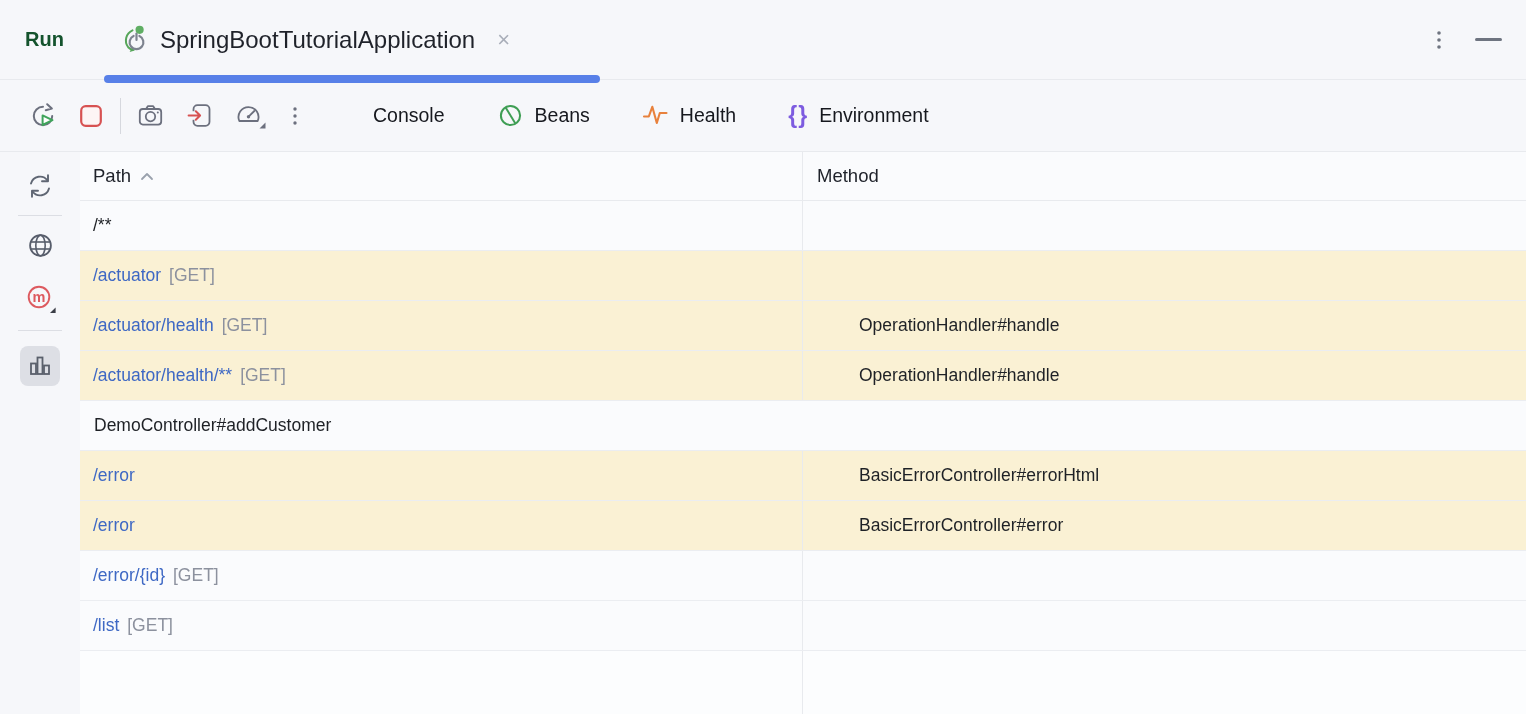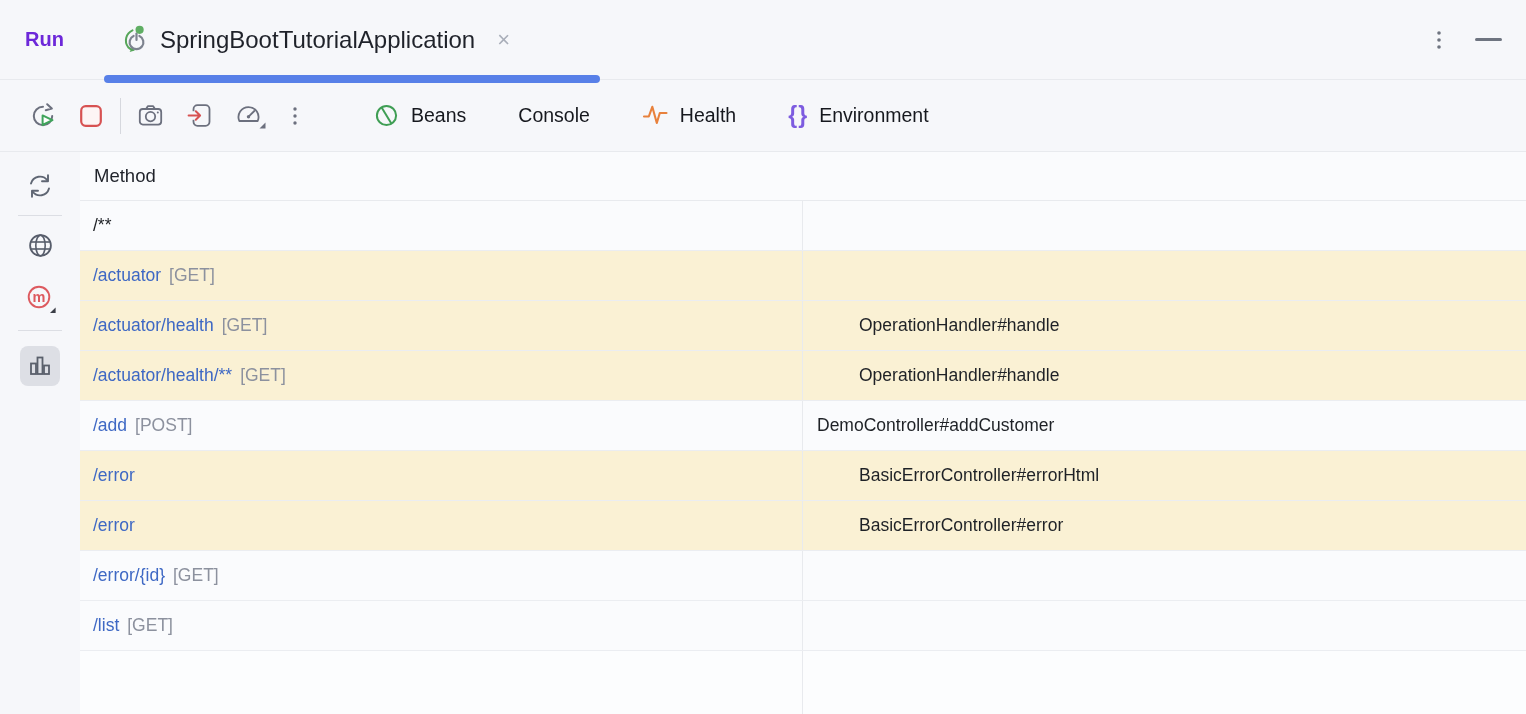--- a/index.html
+++ b/index.html
@@ -3,21 +3,21 @@
 <meta charset="utf-8">
 <style>
   * { box-sizing: border-box; margin: 0; padding: 0; }
   body { font-family: "Liberation Sans", sans-serif; background: #fff; }
   .app { position: relative; width: 1526px; height: 714px; overflow: hidden;
          background: var(--panel_bg, #f7f8fa); color: #1c1e24; }
 
   
   .titlebar { position: relative; height: 80px; border-bottom: 1px solid var(--border, #e8eaee);
               display: flex; align-items: center; background: var(--panel_bg, #f7f8fa); }
-  .run-title { margin-left: 25px; font-size: 20px; font-weight: 700; color: #6d28d9; text-align: center; }
+  .run-title { margin-left: 25px; font-size: 20px; font-weight: 700; color: #14532d; text-align: center; }
   .run-tab { display: flex; align-items: center; margin-left: 56px; }
   .run-tab .tab-label { margin-left: 10px; font-size: 24px; color: #1f222a; }
   .run-tab .close { margin-left: 22px; font-size: 22px; color: #a9aeb9; line-height: 1; cursor: pointer; }
   .run-underline { position: absolute; left: 104px; bottom: -4px; width: 496px; height: 8px;
                    border-radius: 4px; background: var(--run_underline, #5880e8); z-index: 3; }
   .titlebar-right { margin-left: auto; display: flex; align-items: center; gap: 30px; margin-right: 24px; }
   .minimize-bar { width: 27px; height: 2.5px; background: #6e7480; border-radius: 2px; }
 
   
   .toolbar { height: 72px; border-bottom: 1px solid var(--border, #e8eaee);
@@ -139,32 +139,32 @@
         <svg width="12" height="26" viewBox="0 0 12 26">
           <circle cx="6" cy="6" r="1.7" fill="#6c707e"></circle>
           <circle cx="6" cy="13" r="1.7" fill="#6c707e"></circle>
           <circle cx="6" cy="20" r="1.7" fill="#6c707e"></circle>
         </svg>
       </span>
     </div>
 
     <div class="ttabs">
       <div class="ttab">
+        <span>Console</span>
+      </div>
+      <div class="ttab">
         <span class="icon-btn">
           <svg width="27" height="27" viewBox="0 0 27 27">
             <circle cx="13.5" cy="13.5" r="9.6" fill="none" stroke="#3f9e54" stroke-width="2"></circle>
             <line x1="8.8" y1="5.8" x2="18.2" y2="21.2" stroke="#3f9e54" stroke-width="2"></line>
           </svg>
         </span>
         <span>Beans</span>
       </div>
       <div class="ttab">
-        <span>Console</span>
-      </div>
-      <div class="ttab">
         <span class="icon-btn">
           <svg width="27" height="27" viewBox="0 0 27 27">
             <polyline points="2,14.5 6.8,14.5 10.3,4.8 14.8,21 17.8,11 24.5,11" fill="none" stroke="#e8813c" stroke-width="2.1" stroke-linecap="round" stroke-linejoin="round"></polyline>
           </svg>
         </span>
         <span>Health</span>
       </div>
       <div class="ttab">
         <span class="braces">{}</span>
         <span>Environment</span>
@@ -204,20 +204,28 @@
         <svg width="26" height="26" viewBox="0 0 26 26">
           <rect x="4" y="10.5" width="5" height="10.5" fill="none" stroke="#5a606c" stroke-width="1.8"></rect>
           <rect x="10.5" y="4.5" width="5" height="16.5" fill="none" stroke="#5a606c" stroke-width="1.8"></rect>
           <rect x="17" y="12.5" width="5" height="8.5" fill="none" stroke="#5a606c" stroke-width="1.8"></rect>
         </svg>
       </span>
     </div>
 
     <div class="table">
       <div class="thead">
+        <div class="cell-path">
+          <span>Path</span>
+          <span class="sort-arrow">
+            <svg width="14" height="9" viewBox="0 0 14 9">
+              <polyline points="2,7 7,2 12,7" fill="none" stroke="#9aa1ad" stroke-width="1.8" stroke-linecap="round" stroke-linejoin="round"></polyline>
+            </svg>
+          </span>
+        </div>
         <div class="cell-method">
           <span>Method</span>
         </div>
       </div>
 
       <div>
           <div class="trow">
     <div class="cell-path">
       <span class="row-path">/**</span>
 
@@ -244,24 +252,20 @@
           <div class="trow hl">
     <div class="cell-path">
       <span class="row-path link">/actuator/health/**</span>
       <span class="row-tag">[GET]</span>
     </div>
     <div class="cell-method">
       <span class="handler">OperationHandler#handle</span>
     </div>
   </div>
           <div class="trow">
-    <div class="cell-path">
-      <span class="row-path link">/add</span>
-      <span class="row-tag">[POST]</span>
-    </div>
     <div class="cell-method">
       <span class="handler">DemoController#addCustomer</span>
     </div>
   </div>
           <div class="trow hl">
     <div class="cell-path">
       <span class="row-path link">/error</span>
 
     </div>
     <div class="cell-method">

